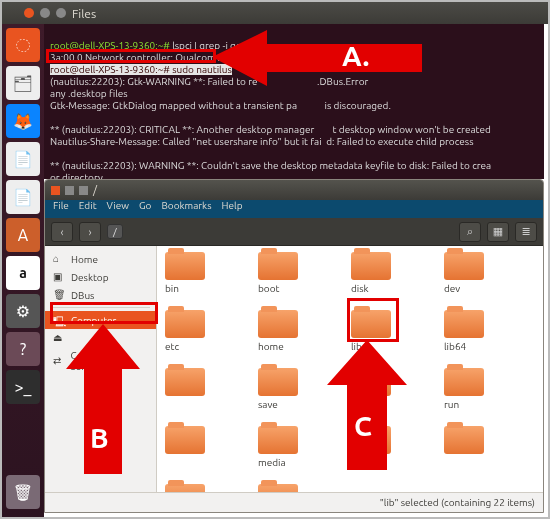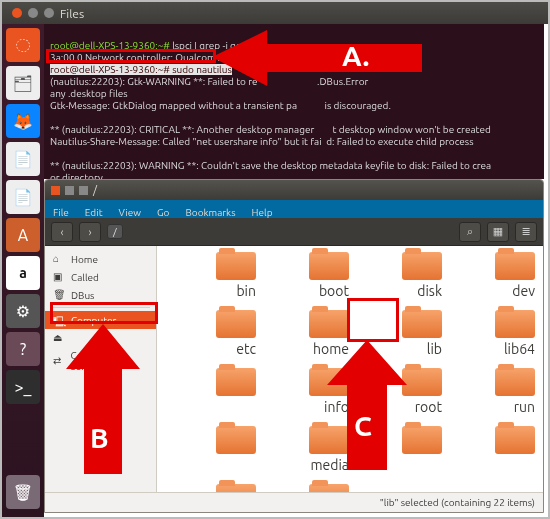--- a/index.html
+++ b/index.html
@@ -1,19 +1,19 @@
 <!DOCTYPE html>
 <html><head>
 <meta charset="utf-8">
 <style>
 * { margin: 0; padding: 0; box-sizing: border-box; font-family: Ubuntu, "Segoe UI", sans-serif; }
 body { width: 550px; height: 519px; background: #fff; position: relative; overflow: hidden; border: 2px solid #bbb; }
 
 
-.titlebar { height: 22px; background: linear-gradient(#4c4b46,#3c3b37); color: #dfdbd2; font-size: 12px; padding: 3px 10px; display: flex; align-items: center; gap: 6px;}
+.titlebar { height: 22px; background: linear-gradient(#4c4b46,#3c3b37); color: #dfdbd2; font-size: 12px; padding: 3px 22px; display: flex; align-items: center; gap: 6px;}
 .titlebar .win-btn { width:10px; height:10px; border-radius:50%; display:inline-block;}
 .win-close{background:#e95420;} .win-min{background:#888;} .win-max{background:#888;}
 
 
 .launcher { position: absolute; left:0; top:22px; bottom:0; width: 42px; background: linear-gradient(#3e1b2a,#2c1320); display:flex; flex-direction:column; align-items:center; padding-top:4px; gap:4px;}
 .licon { width:34px; height:34px; border-radius:4px; background:#6b4a57; display:flex; align-items:center; justify-content:center; font-size:16px; color:#fff;}
 .licon.ubuntu{background:#e95420;}
 .licon.ff{background:#0a84ff;}
 .licon.white{background:#eee;color:#555;}
 .licon.term{background:#2e2e2e;}
@@ -23,36 +23,36 @@
 
 
 .terminal { position:absolute; left:42px; top:22px; right:4px; height:155px; background:#2b0f1b; color:#ddd; font-family:"Ubuntu Mono","Courier New",monospace; font-size:10px; line-height:12px; padding:4px 6px; white-space:pre-wrap; overflow:hidden;}
 .terminal .prompt{color:#8ae234;}
 .terminal .hl{background:#e6e6e6;color:#300;}
 
 
 .naut { position:absolute; left:42px; top:177px; right:4px; bottom:4px; background:#f2f1f0; border:1px solid #8a857d; display:flex; flex-direction:column; border-radius:4px 4px 0 0; overflow:hidden;}
 .naut-title{height:20px; background:linear-gradient(#54534d,#3c3b37); color:#dfdbd2; font-size:11px; display:flex; align-items:center; padding:0 6px; gap:5px;}
 .naut-title .win-btn{width:9px;height:9px;}
-.naut-menu{height:18px; background:#0369a1; color:#dfdbd2; font-size:10px; display:flex; align-items:flex-end; gap:16px; padding:0 8px;}
+.naut-menu{height:18px; background:#0c4a6e; color:#dfdbd2; font-size:10px; display:flex; align-items:flex-start; gap:10px; padding:0 8px;}
 .naut-tb{height:28px; background:#3c3b37; border-bottom:1px solid #2a2926; display:flex; align-items:center; padding:0 6px; gap:6px;}
 .tbtn{width:22px;height:20px;background:#4d4c47;border:1px solid #2a2926;border-radius:3px;color:#ccc;display:flex;align-items:center;justify-content:center;font-size:11px;}
 .naut-tb .spacer{flex:1;}
 .crumb{background:#555;border:1px solid #333;color:#ddd;font-size:10px;padding:1px 5px;border-radius:3px;}
 
 .naut-body{flex:1; display:flex; min-height:0;}
 .sidebar{width:112px; background:#f2f1f0; border-right:1px solid #d0ccc4; font-size:10px; color:#3c3b37; padding:4px 0;}
 .sb-item{display:flex;align-items:center;gap:6px;padding:3px 8px;}
 .sb-item .sbic{width:12px;height:12px;display:inline-block;}
 .sb-item.sel{background:#e95420;color:#fff;}
 .sb-hr{height:1px;background:#d6d2ca;margin:3px 6px;}
 
 .icon-area{flex:1; background:#fff; position:relative; overflow:hidden;}
 .igrid{display:grid; grid-template-columns:repeat(4,1fr); gap:2px 2px; padding:6px 8px 0 8px;}
-.fitem{display:flex; flex-direction:column; align-items:flex-end; font-size:14px; color:#3c3b37; height:56px; justify-content:flex-start;}
+.fitem{display:flex; flex-direction:column; align-items:flex-start; font-size:10px; color:#3c3b37; height:56px; justify-content:flex-start;}
 .folder{width:40px;height:28px;background:linear-gradient(#f7a36a,#e57332);border-radius:3px;position:relative;margin-bottom:3px;}
 .folder:before{content:"";position:absolute;top:-4px;left:3px;width:16px;height:6px;background:#f2945a;border-radius:2px 2px 0 0;}
 
 .statusbar{height:20px;background:#f2f1f0;border-top:1px solid #d0ccc4;font-size:10px;color:#3c3b37;display:flex;align-items:center;justify-content:flex-end;padding:0 8px;}
 
 
 .anno{position:absolute; pointer-events:none;}
 .redbox{border:3px solid #e20000;}
 .arrow-shape{fill:#e20000;}
 .anno-label{position:absolute;color:#fff;font-weight:bold;font-size:28px;}
@@ -125,21 +125,21 @@
     <div class="tbtn">≣</div>
   </div>
   <div class="naut-body">
     <div class="sidebar">
       <div class="sb-item">
           <span class="sbic">⌂</span>
           <span>Home</span>
         </div>
       <div class="sb-item">
           <span class="sbic">▣</span>
-          <span>Called</span>
+          <span>Desktop</span>
         </div>
       <div class="sb-item">
           <span class="sbic">🗑</span>
           <span>DBus</span>
         </div>
       <div class="sb-hr"></div>
       <div class="sb-item sel">
           <span class="sbic">🖳</span>
           <span>Computer</span>
         </div>
@@ -188,21 +188,21 @@
             <div class="folder"></div>
             <span>lib64</span>
           </div>
 
         <div class="fitem">
             <div class="folder"></div>
             <span></span>
           </div>
         <div class="fitem">
             <div class="folder"></div>
-            <span>info</span>
+            <span>save</span>
           </div>
 
         <div class="fitem">
             <div class="folder"></div>
             <span>root</span>
           </div>
         <div class="fitem">
             <div class="folder"></div>
             <span>run</span>
           </div>

